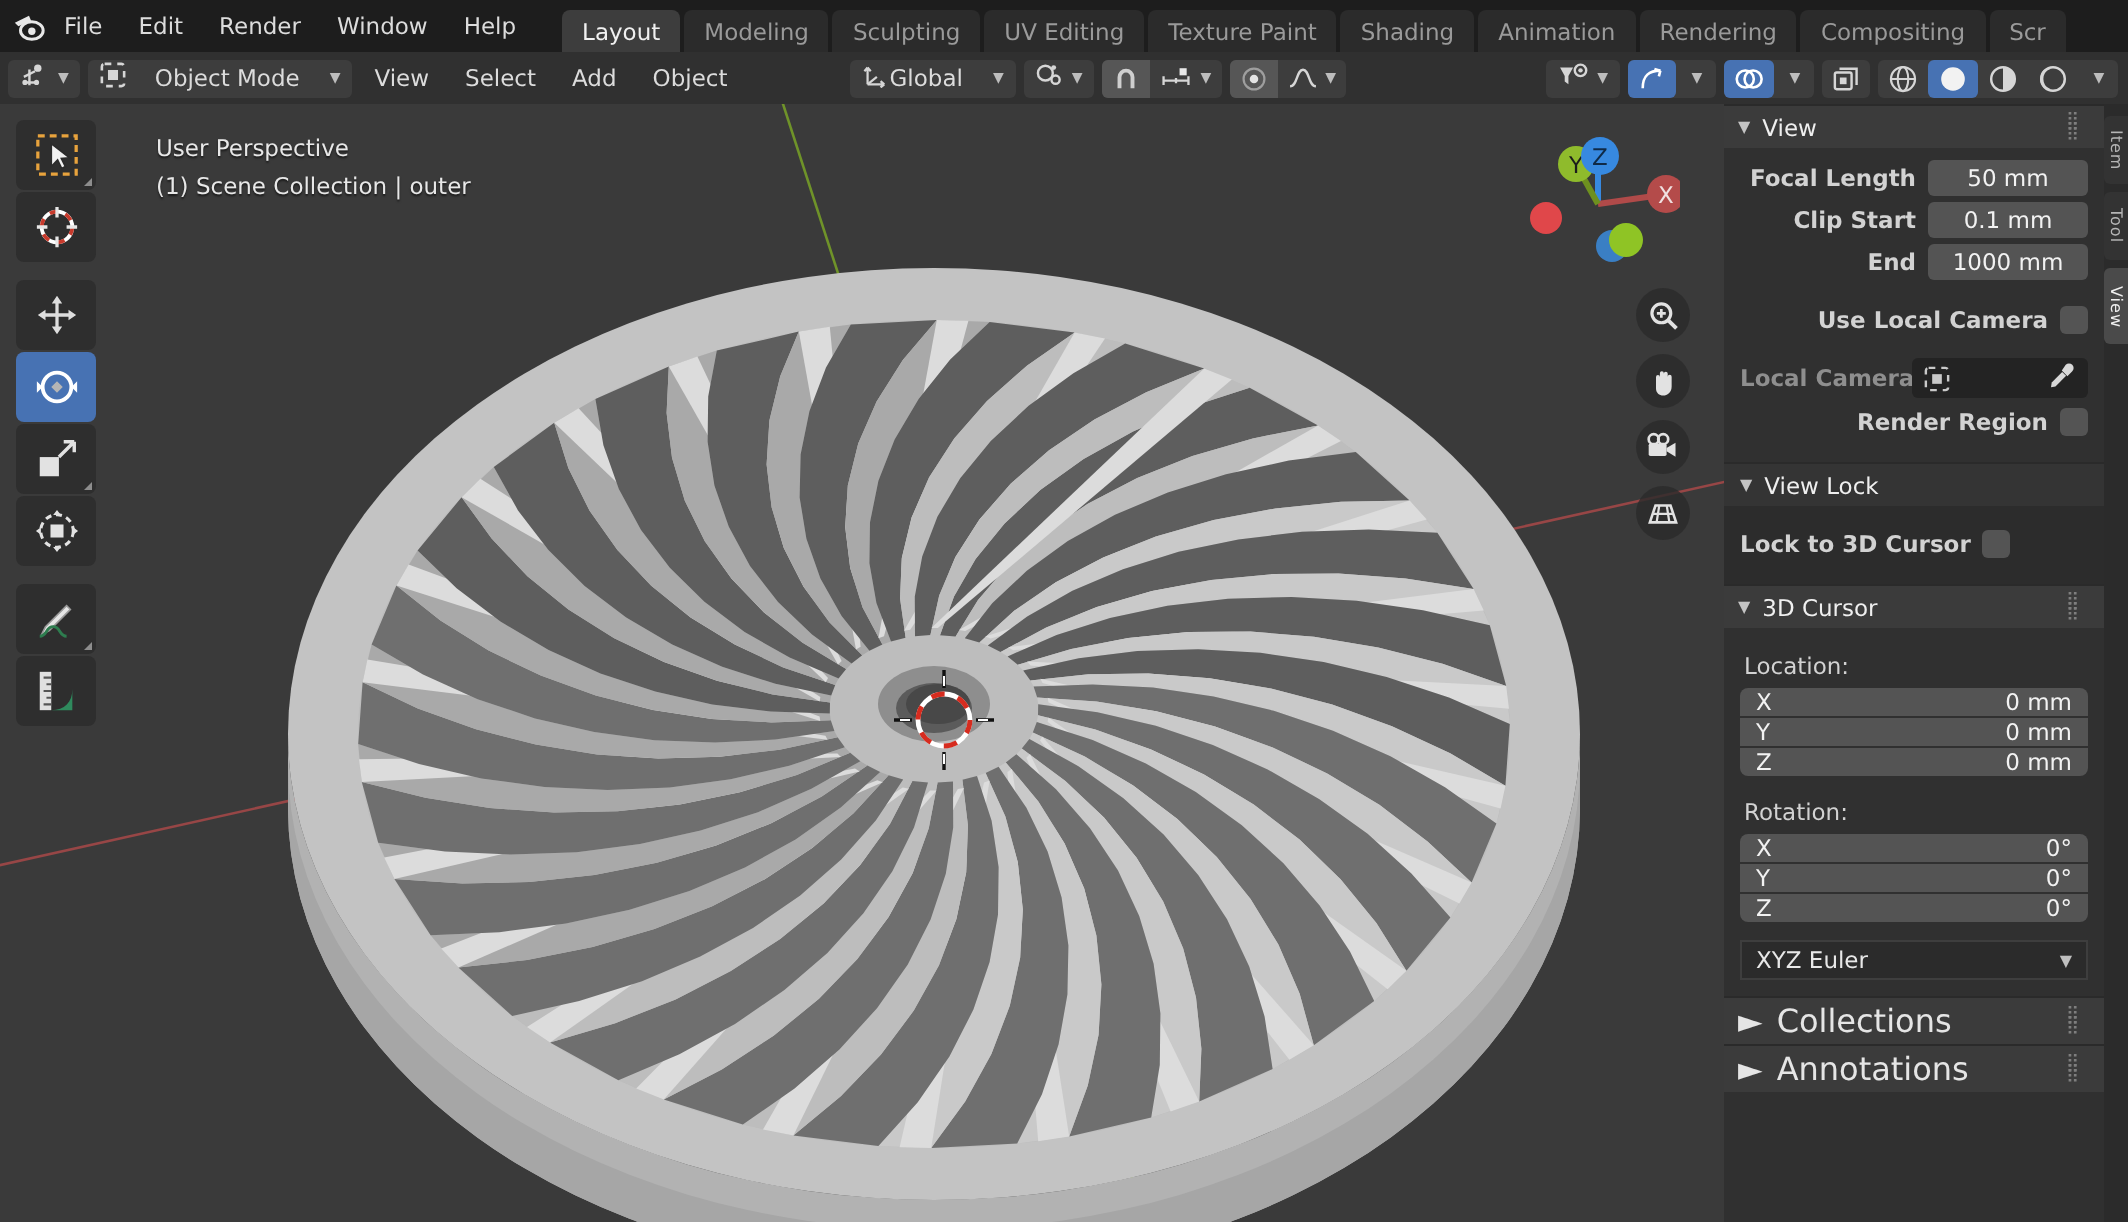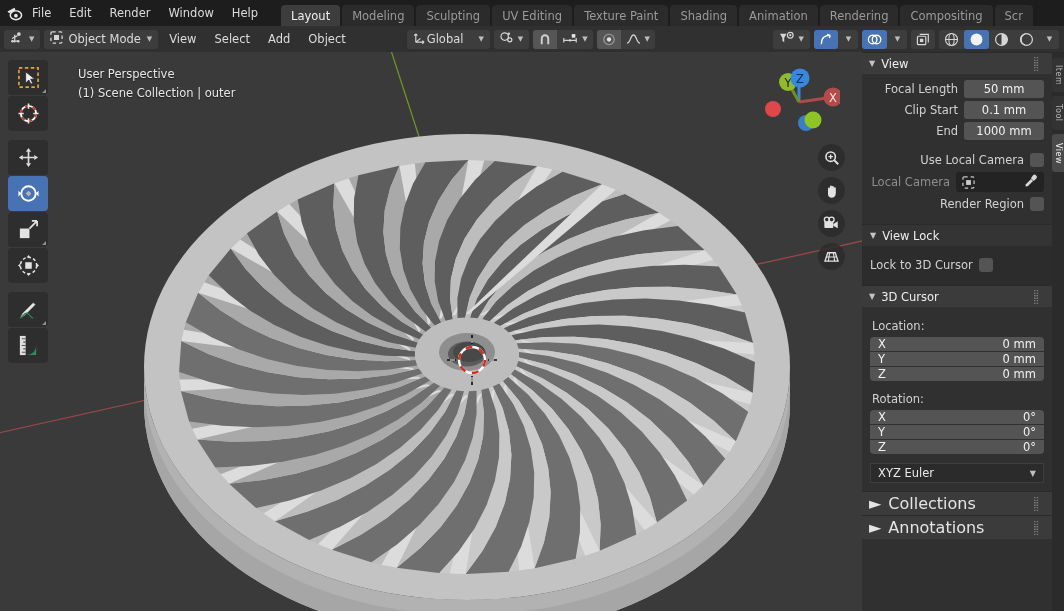--- a/index.html
+++ b/index.html
@@ -129,21 +129,21 @@
   .grip {
     margin-left: auto; color: #8a8a8a; font-size: 9px; letter-spacing: 1px;
     line-height: 5px; width: 12px; word-break: break-all; opacity: .85;
   }
   .panel-body { padding: 6px 8px 8px 8px; background: #303030; }
   .panel-body.dark { background: #2c2c2c; }
   .row {
     display: flex; align-items: center; height: 18px; margin-bottom: 3px; gap: 6px;
   }
   .rlabel {
-    font-size: 11.5px; color: #d2d2d2; text-align: right; white-space: nowrap;
+    font-size: 11.5px; color: #d2d2d2; text-align: right; white-space: nowrap; font-weight: bold;
   }
   .rlabel.dim { color: #8e8e8e; }
   .field {
     flex: 1; height: 18px; background: #545454; border-radius: 3px;
     display: flex; align-items: center; justify-content: center;
     font-size: 11.5px; color: #f2f2f2;
   }
   .field.lr {
     justify-content: space-between; padding: 0 8px; background: #545454;
   }
@@ -226,21 +226,21 @@
           <path d="M2 11 L9 11 M5 12.5 L5 4" stroke="#d6d6d6" stroke-width="1.3" fill="none"></path>
           <path d="M2 8 L8 5" stroke="#d6d6d6" stroke-width="1.3"></path>
           <circle cx="9.5" cy="3.3" r="2" fill="#d6d6d6"></circle>
           <circle cx="2.6" cy="11" r="1.4" fill="#d6d6d6"></circle>
           <circle cx="8.8" cy="11" r="1.4" fill="#d6d6d6"></circle>
         </svg>
       </span>
       <span class="chev">▼</span>
     </div>
 
-    <div class="hbtn" style="gap:5px;">
+    <div class="hbtn" style="gap:14px;">
       <span>
         <svg width="13" height="13" viewBox="0 0 14 14">
           <rect x="1" y="1" width="12" height="12" rx="1.5" fill="none" stroke="#d6d6d6" stroke-width="1.4" stroke-dasharray="3.6 3.2"></rect>
           <rect x="4.3" y="4.3" width="5.4" height="5.4" fill="#d6d6d6"></rect>
         </svg>
       </span>
       <span>Object Mode</span>
       <span class="chev">▼</span>
     </div>
 
@@ -627,21 +627,21 @@
         <span class="field">0.1 mm</span>
       </div>
       <div class="row">
         <span class="rlabel" style="width:88px;">End</span>
         <span class="field">1000 mm</span>
       </div>
       <div class="row" style="margin-top:9px;justify-content:flex-end;align-items:flex-end;">
         <span class="rlabel">Use Local Camera</span>
         <span class="cbox"></span>
       </div>
-      <div class="row" style="height:20px;margin-top:5px;">
+      <div class="row" style="height:20px;margin-top:12px;">
         <span class="rlabel dim" style="width:80px;">Local Camera</span>
         <span class="field obj">
           <svg width="13" height="13" viewBox="0 0 14 14">
             <rect x="1" y="1" width="12" height="12" rx="1.5" fill="none" stroke="#c9c9c9" stroke-width="1.3" stroke-dasharray="3.6 3.2"></rect>
             <rect x="4.4" y="4.4" width="5.2" height="5.2" fill="#c9c9c9"></rect>
           </svg>
           <span class="eyedrop">
             <svg width="14" height="14" viewBox="0 0 15 15">
               <path d="M9.5 1.5 A2.2 2.2 0 0 1 13 5 L10.4 7.6 L7.4 4.6 Z" fill="#d8d8d8"></path>
               <path d="M7.6 5.3 L9.7 7.4 L4 13.1 L1.6 13.5 L2 11 Z" fill="#d8d8d8"></path>

